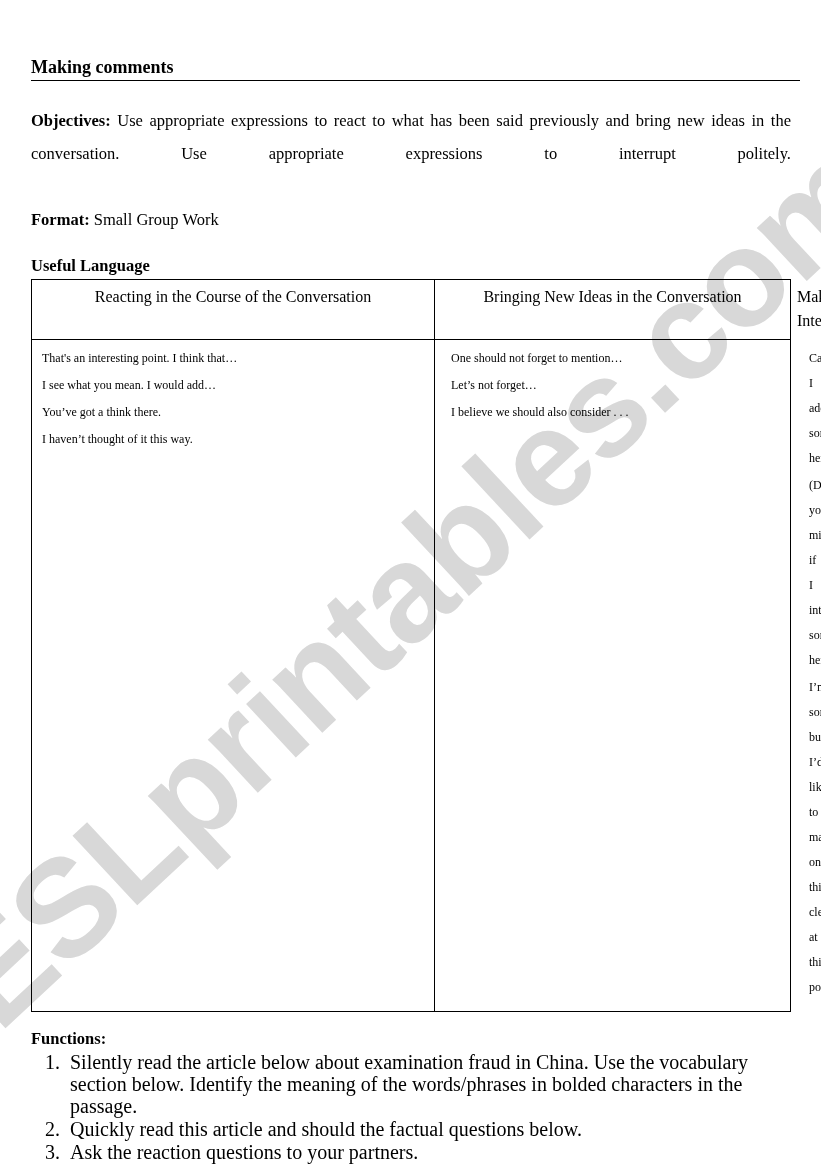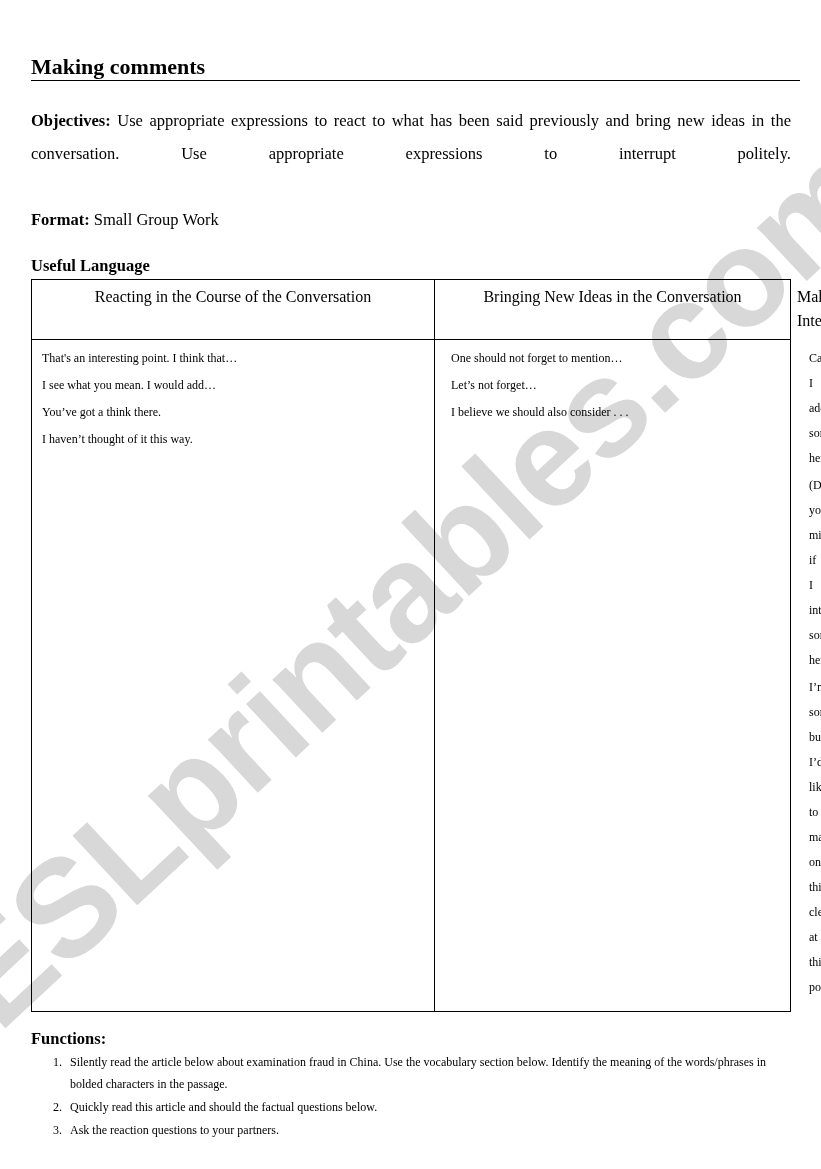--- a/index.html
+++ b/index.html
@@ -44,21 +44,21 @@
     font-size: 138px;
     letter-spacing: -2px;
     color: #d6d6d6;
     white-space: nowrap;
     opacity: 0.95;
   }
 
   
   .doc-title {
     font-weight: bold;
-    font-size: 22px;
+    font-size: 18px;
     line-height: 20px;
     padding-top: 57px;
     margin: 0;
   }
   .title-rule {
     border: 0;
     border-top: 1.6px solid #000;
     margin: 3px 0 0 0;
     width: 769px;
   }
@@ -136,21 +136,21 @@
     font-size: 16.5px;
     line-height: 20px;
     margin: 17px 0 2px 0;
   }
   ol.directions {
     margin: 0;
     padding-left: 34px;
     list-style-position: outside;
   }
   ol.directions li {
-    font-size: 12px;
+    font-size: 20px;
     line-height: 22px;
     padding-left: 5px;
     margin: 0 8px 1px 0;
   }
 </style>
 </head>
 <body>
 
 <div class="page">
 

